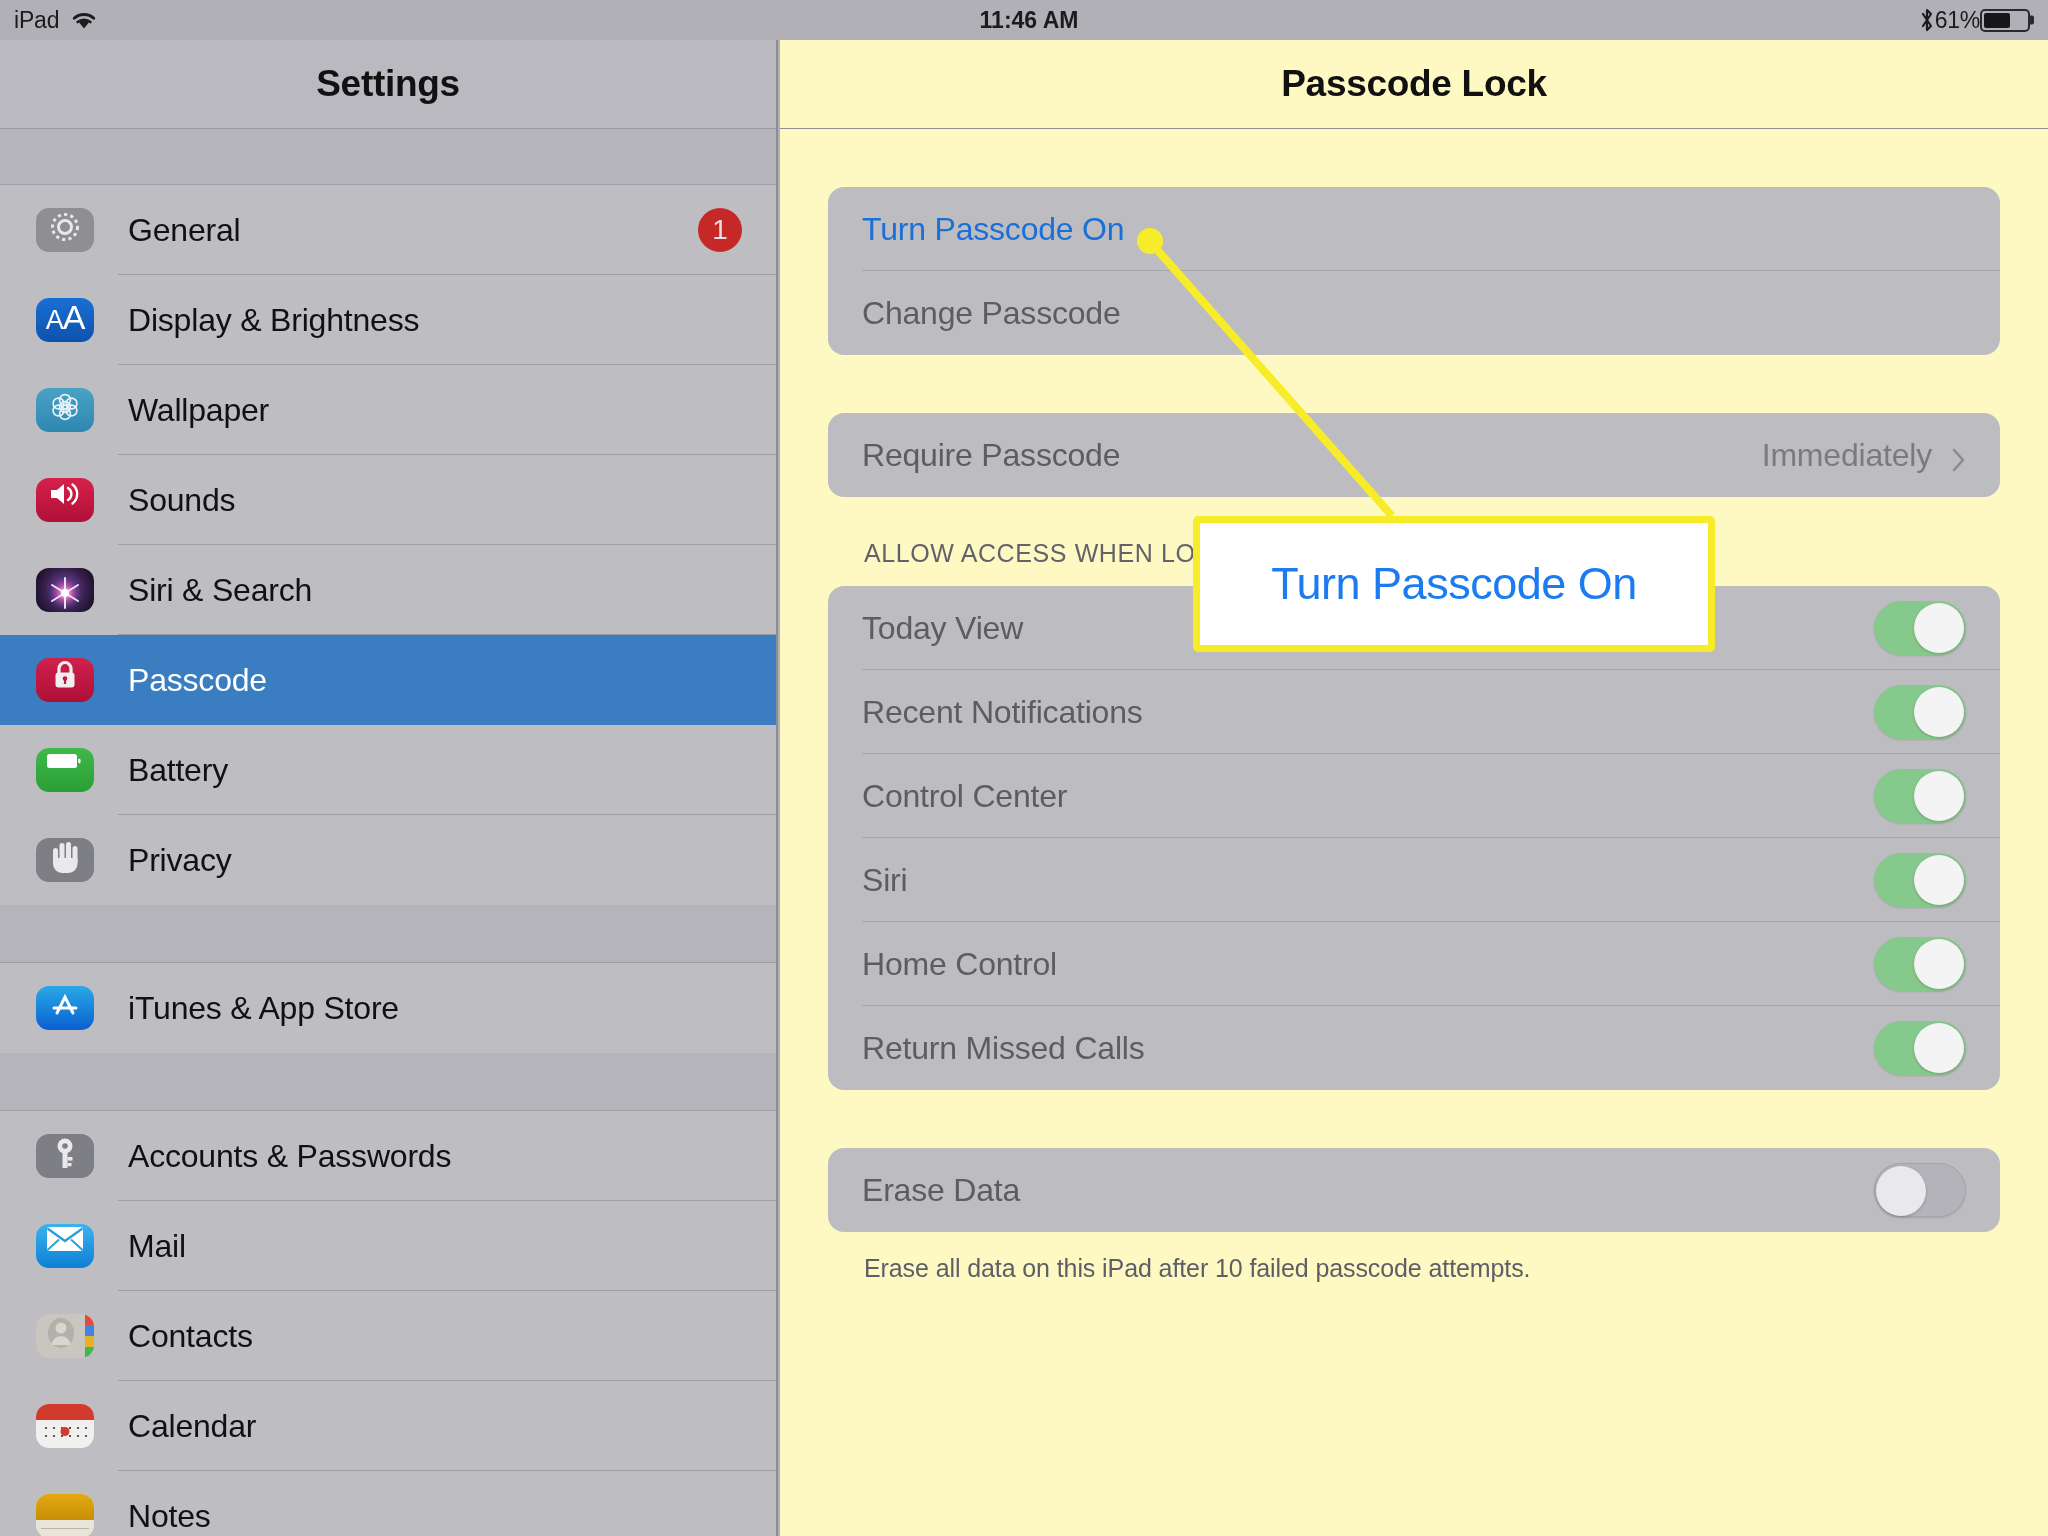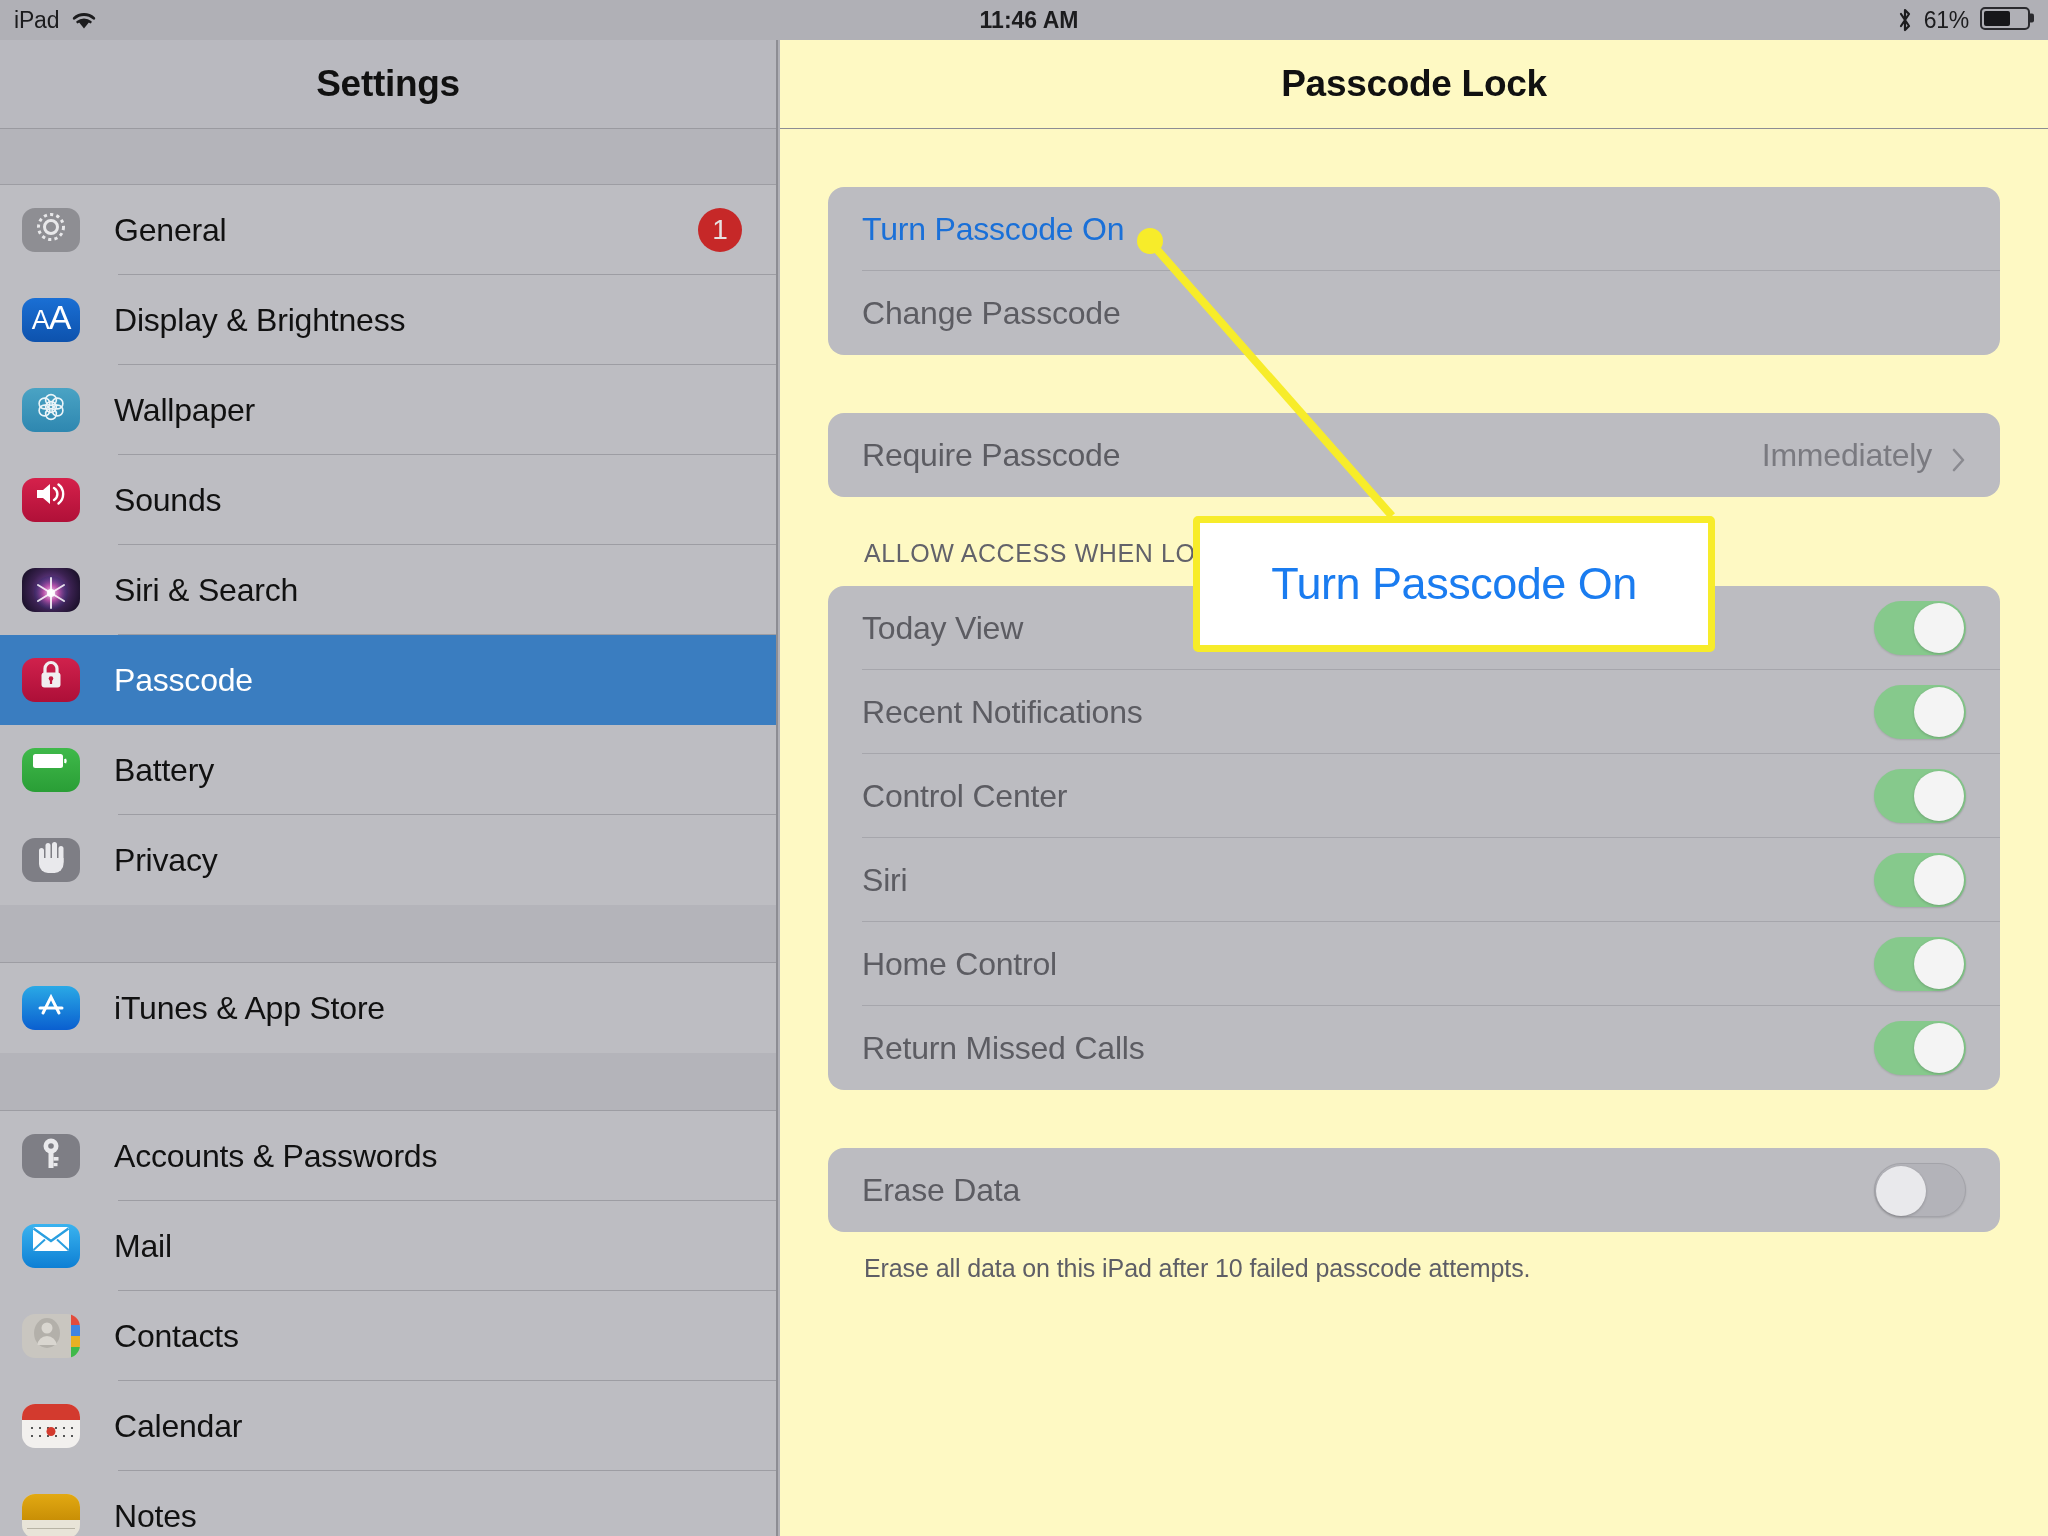--- a/index.html
+++ b/index.html
@@ -17,21 +17,21 @@
 
   
   .statusbar {
     position: absolute; top: 0; left: 0;
     width: 2048px; height: 40px;
     display: flex; align-items: center;
     font-size: 23px; color: #1c1c1e;
   }
   .sb-left { position: absolute; left: 14px; display: flex; align-items: center; gap: 12px; }
   .sb-center { position: absolute; left: 0; width: 2048px; text-align: center; font-weight: bold; padding-left: 10px; }
-  .sb-right { position: absolute; right: 18px; display: flex; gap: 11px; }
+  .sb-right { position: absolute; right: 18px; display: flex; align-items: center; }
   .sb-ipad { font-size: 23px; letter-spacing: -0.2px; }
   .wifi-icon { display: inline-block; width: 26px; height: 20px; position: relative; }
   .wifi-icon svg { display: block; }
   .bt-icon { display: inline-block; width: 16px; height: 26px; }
   .batt-pct { font-size: 23px; letter-spacing: -0.3px; }
   .batt-shell {
     width: 50px; height: 23px; border: 2.2px solid #2a2a2e;
     border-radius: 5px; position: relative; display: flex; align-items: center; padding: 2px;
   }
   .batt-fill { height: 100%; width: 61%; background: #17171a; border-radius: 2px; }
@@ -55,21 +55,21 @@
   .sb-title { font-size: 37px; font-weight: bold; color: #111; letter-spacing: -0.3px; }
   .sb-scroll { background: #bdbdc2; height: 1407px; }
   .sb-gap { height: 58px; background: #b4b4ba; border-bottom: 1.5px solid #9d9da3; }
   .sb-gap.first { border-top: none; height: 56px; }
   .sb-group { background: #bdbdc2; }
 
   .sb-row {
     position: relative;
     height: 90px;
     display: flex; align-items: center;
-    padding-left: 22px;
+    padding-left: 36px;
   }
   .sb-row.selected { background: #3a7dc0; }
   .sb-row .divider {
     position: absolute; left: 118px; right: 0; bottom: 0;
     height: 1.5px; background: #9d9da3;
   }
   .sb-icon {
     width: 58px; height: 44px; border-radius: 13px;
     flex: 0 0 58px;
     display: flex; align-items: flex-start; justify-content: center;

